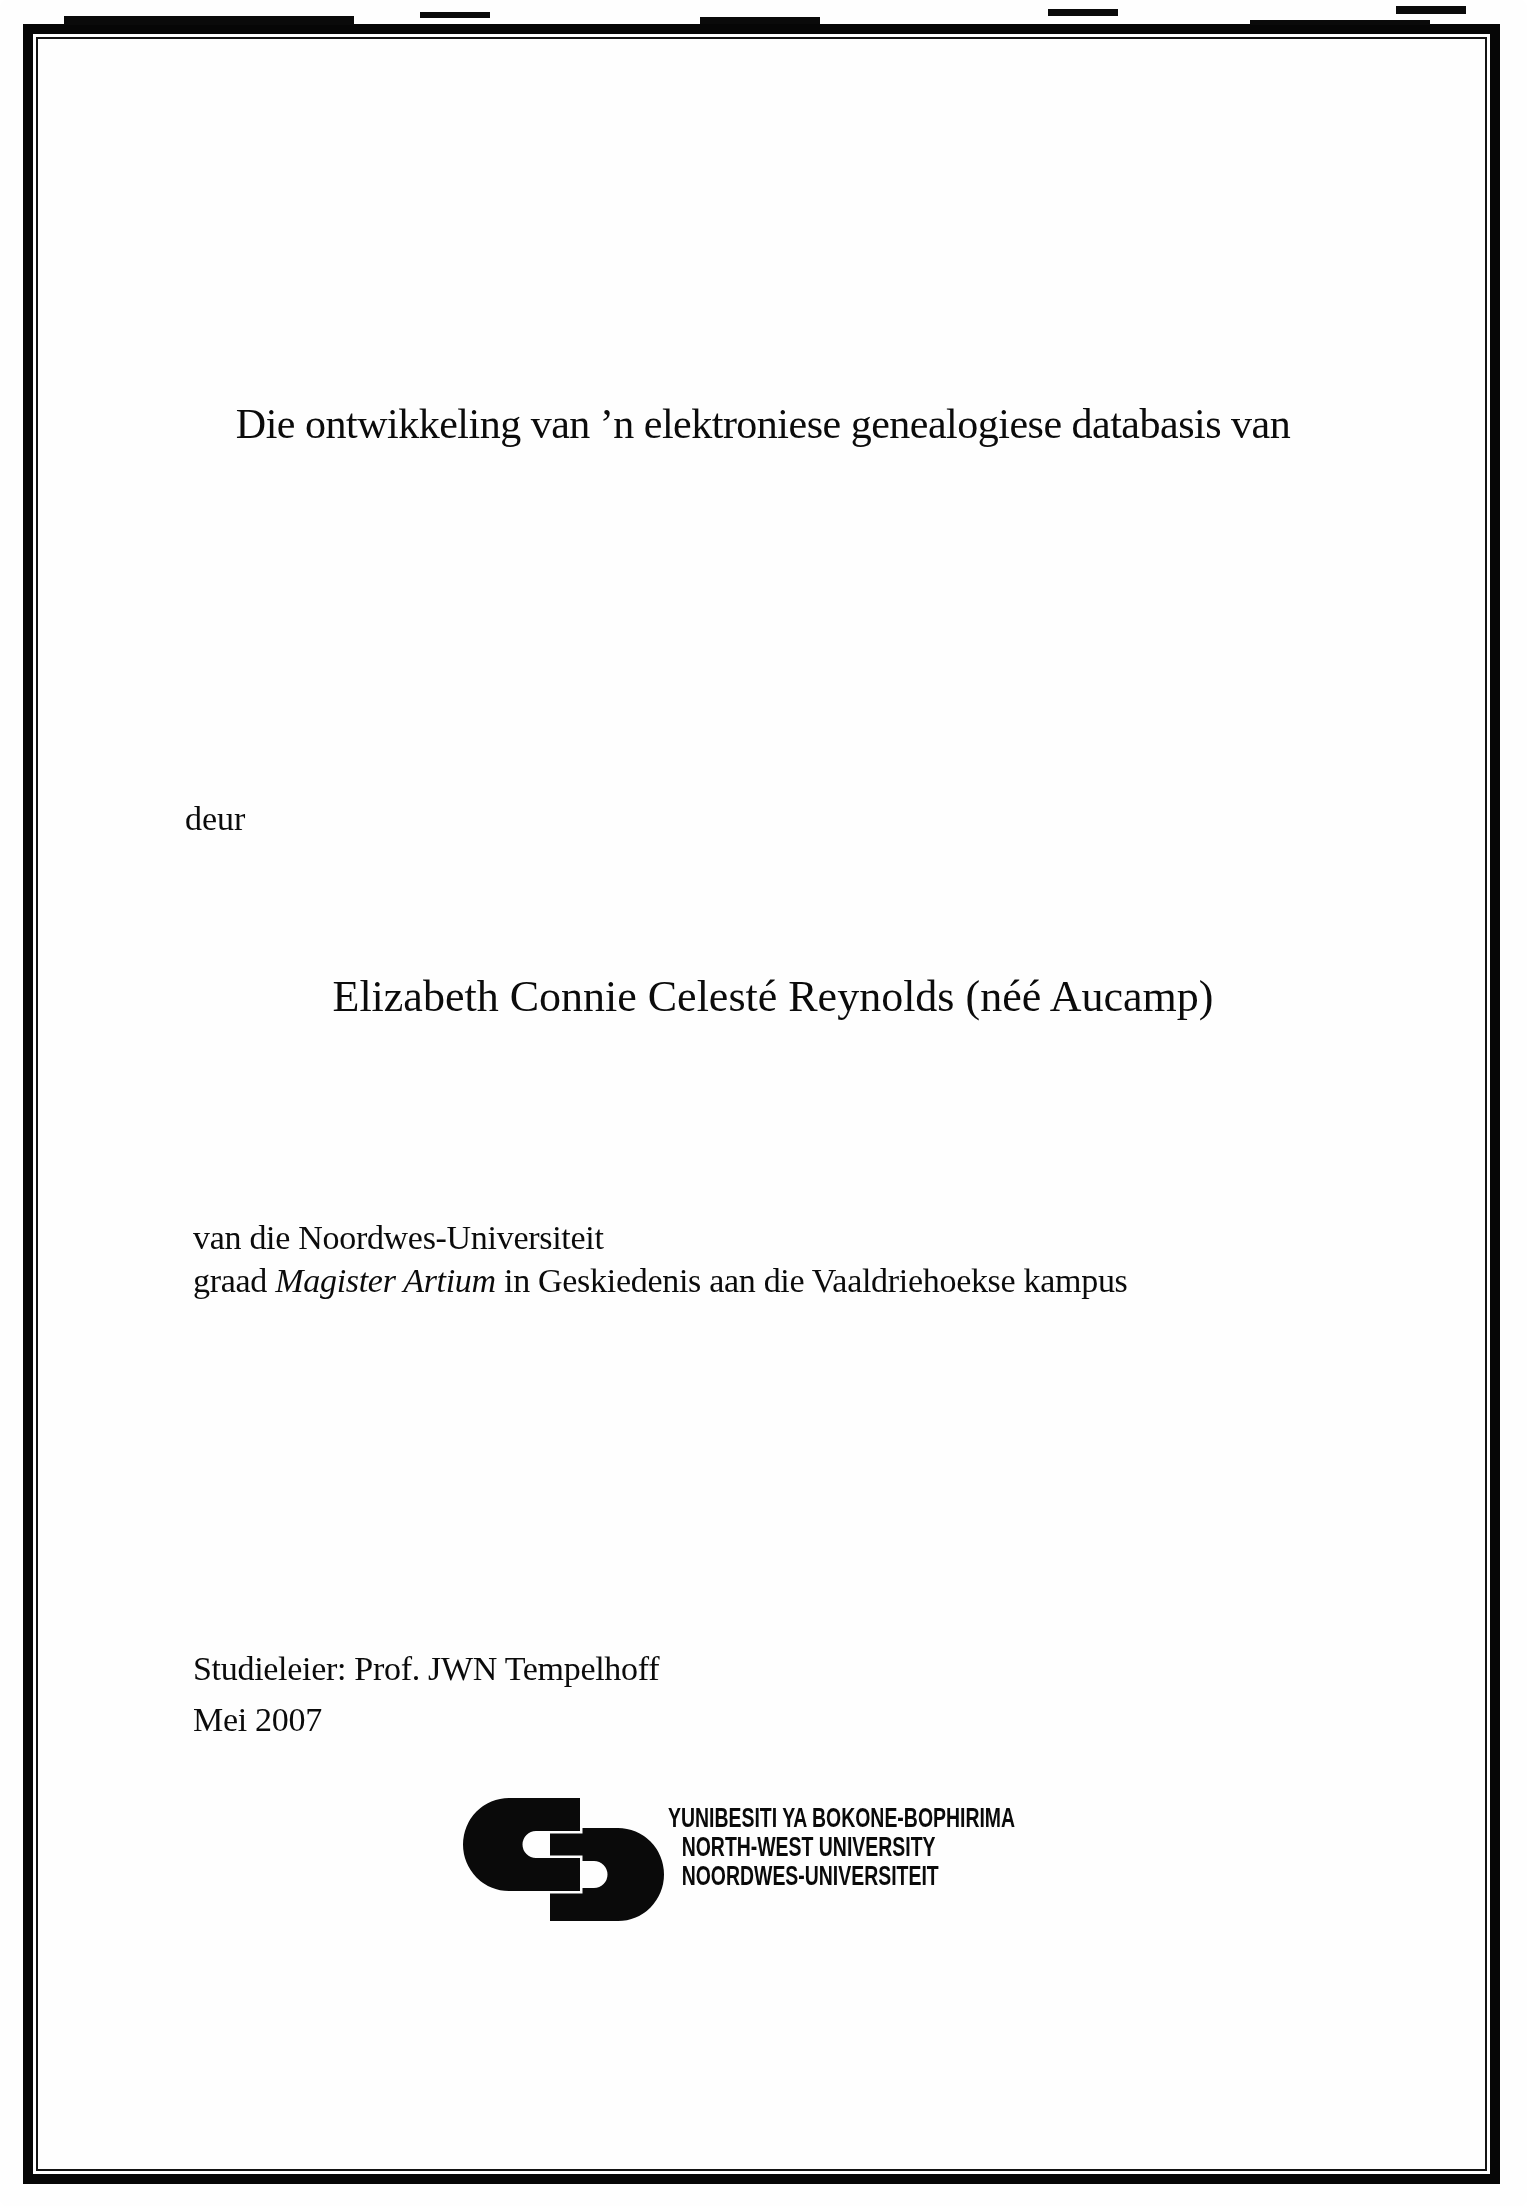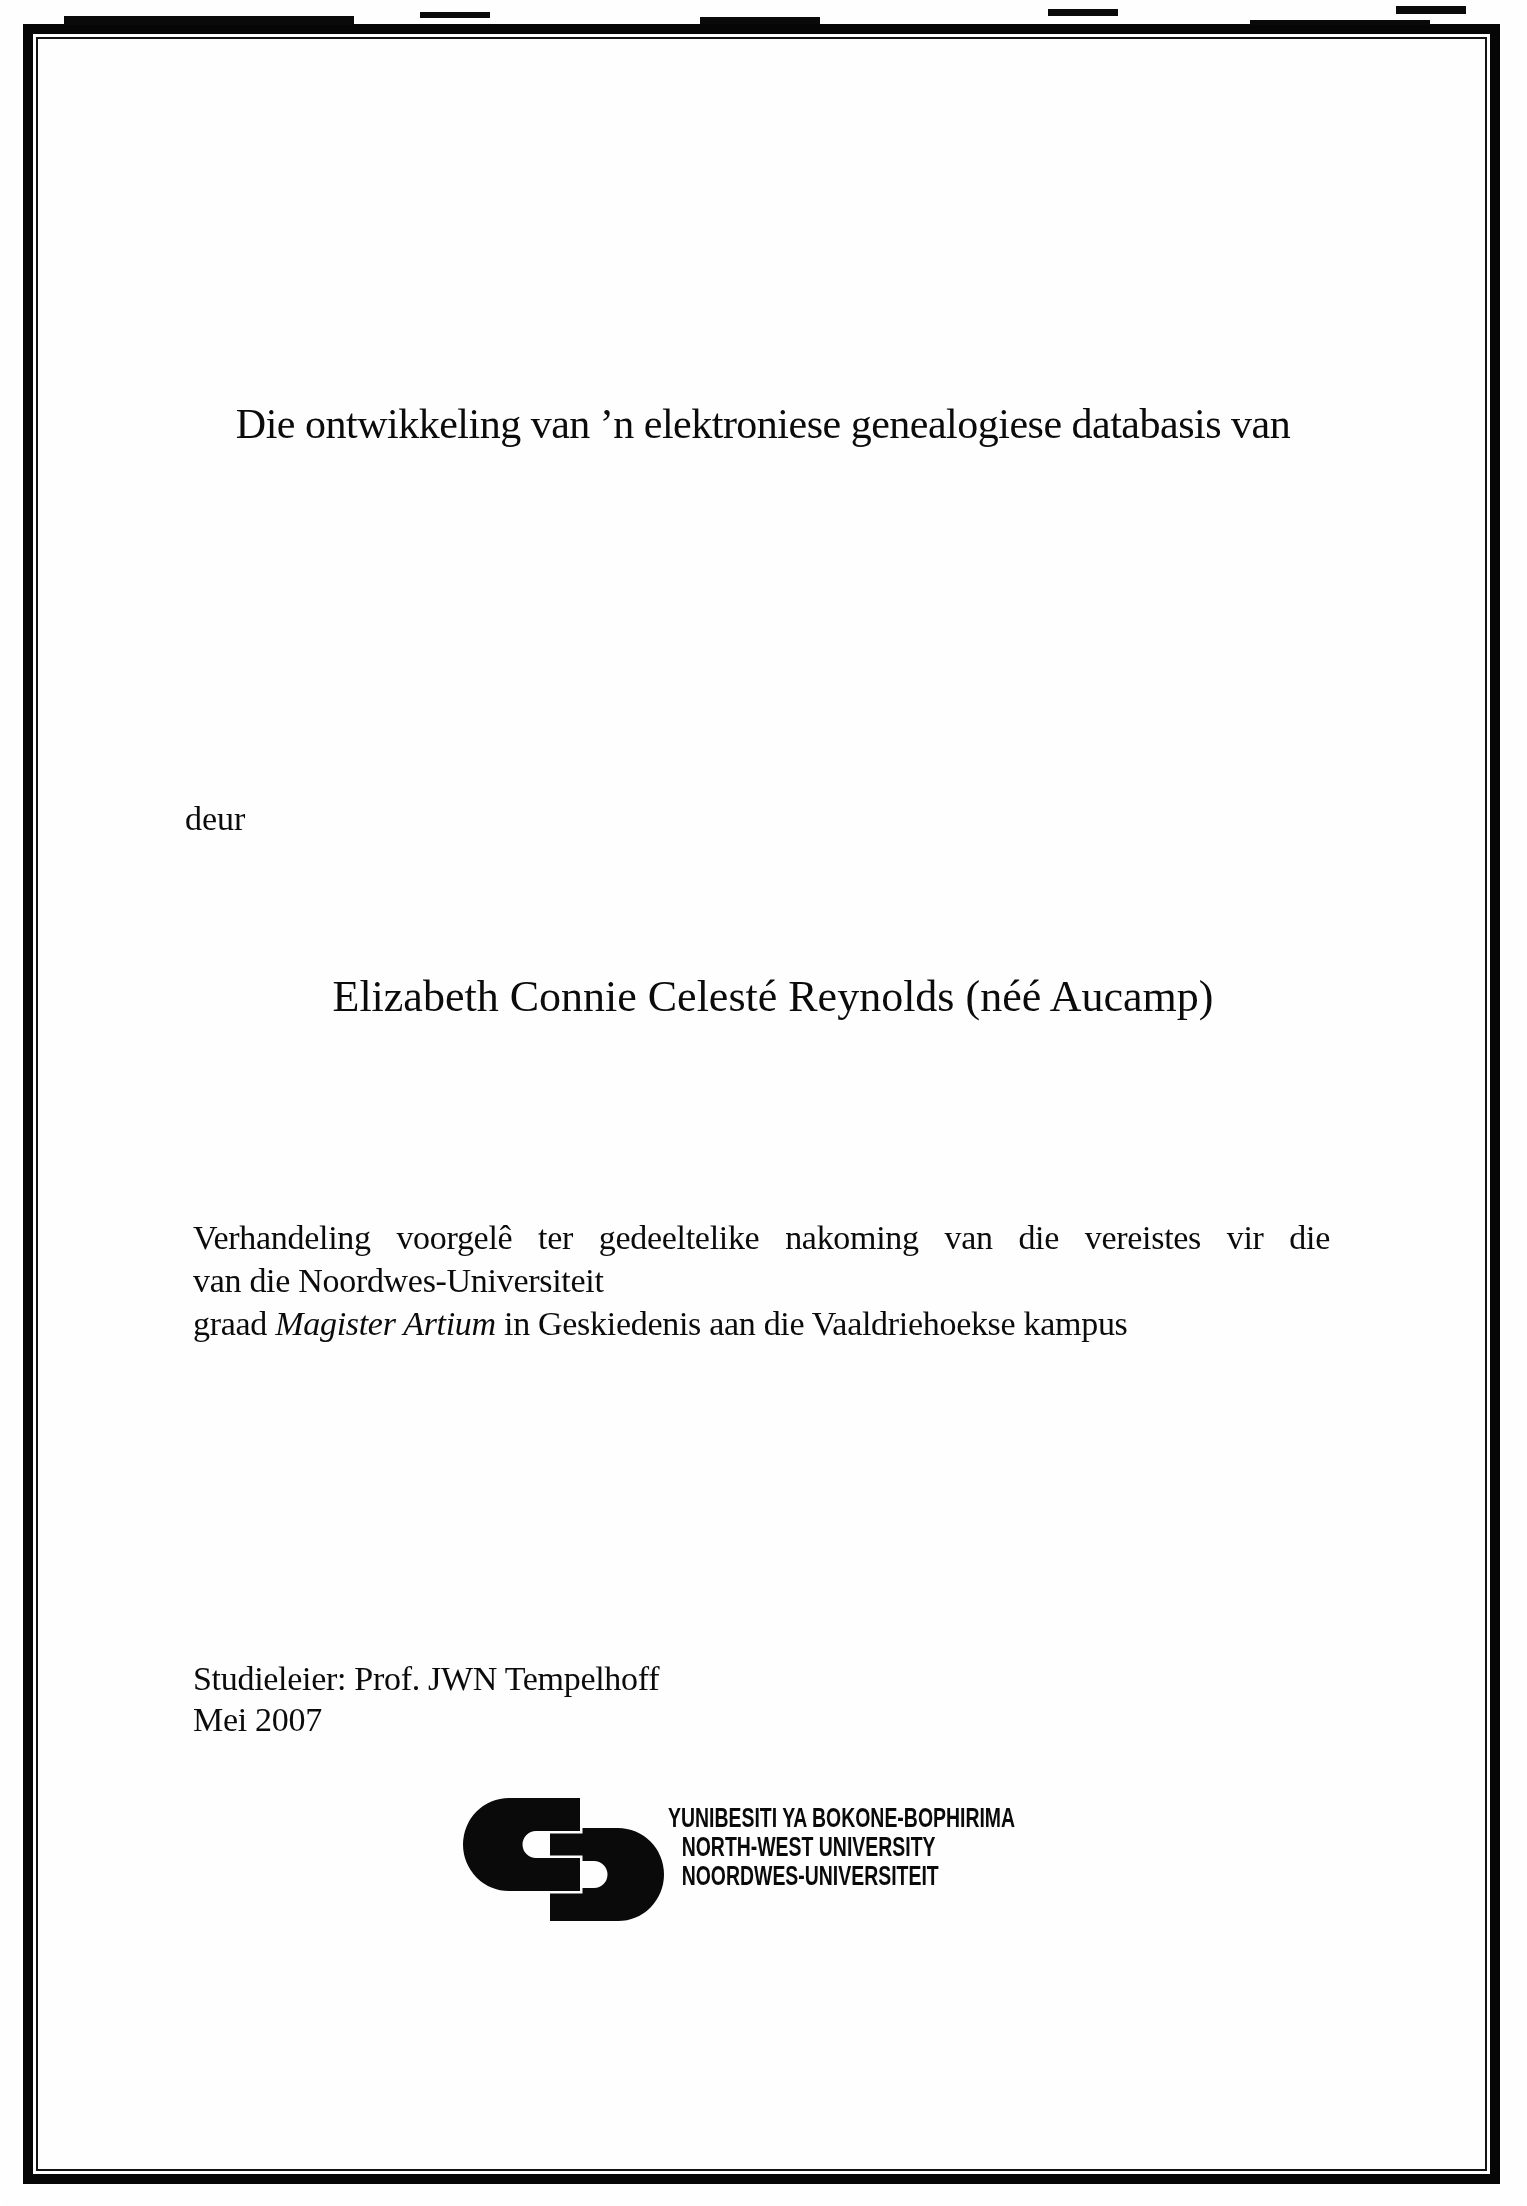--- a/index.html
+++ b/index.html
@@ -79,21 +79,20 @@
   .desc-line-justified {
     text-align: justify;
     text-align-last: justify;
   }
   .italic { font-style: italic; }
   .supervisor-line {
     position: absolute;
     left: 193px; top: 1650px;
     font-size: 34px;
     letter-spacing: -0.3px;
-    margin-top: 10px;
   }
   .date-line {
     position: absolute;
     left: 193px; top: 1701px;
     font-size: 34px;
     letter-spacing: -0.3px;
   }
 
   
   .logo-mark {
@@ -132,21 +131,20 @@
 
   <div class="title-block">
     <div>Die ontwikkeling van ’n elektroniese genealogiese databasis van</div>
   </div>
 
   <div class="byline">deur</div>
 
   <div class="author-line">Elizabeth Connie Celesté Reynolds (néé Aucamp)</div>
 
   <div class="thesis-desc">
-    <div class="desc-line-justified">Verhandeling voorgelê ter gedeeltelike nakoming van die vereistes vir die</div>
     <div>van die Noordwes-Universiteit</div>
     <div><span>graad </span><span class="italic">Magister Artium</span><span> in Geskiedenis aan die Vaaldriehoekse kampus</span></div>
   </div>
 
   <div class="supervisor-line">Studieleier: Prof. JWN Tempelhoff</div>
   <div class="date-line">Mei 2007</div>
 
   <svg class="logo-mark" viewBox="0 0 215 130" xmlns="http://www.w3.org/2000/svg" aria-hidden="true">
 
     <path fill="#0a0a0a" d="M95,33 H163 A46,46.5 0 0 1 163,126 H95 V93 H139 A13.5,13.5 0 0 0 139,66 H95 Z"></path>

